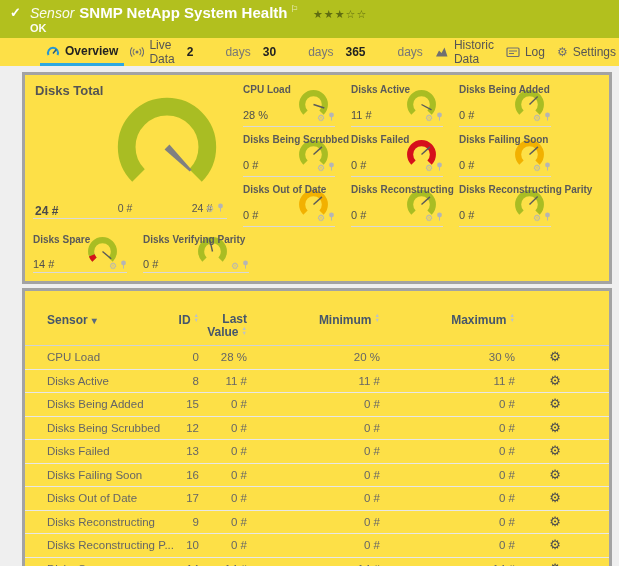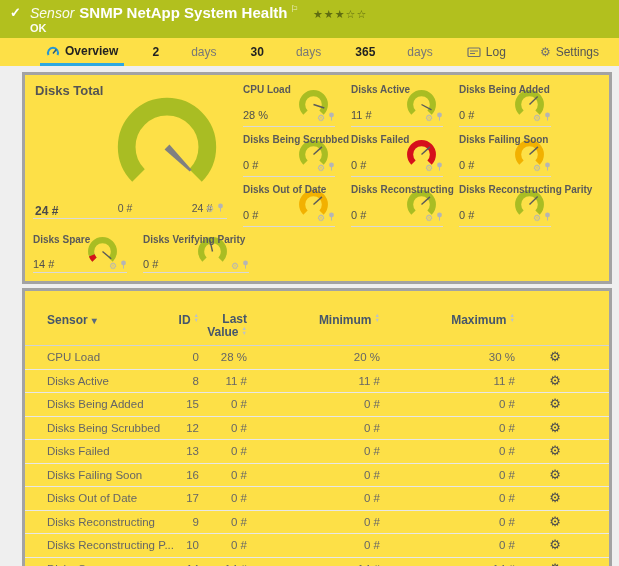--- a/index.html
+++ b/index.html
@@ -94,31 +94,44 @@
 
 <div id="tabbar">
   <div class="tab active" style="border-bottom-color: rgb(45, 168, 223);">
     <svg class="ticon" width="14" height="12" viewBox="0 0 14 12">
         <path d="M2.5 10 A5 5 0 1 1 11.5 10" fill="none" stroke="#2496d4" stroke-width="2"></path>
         <line x1="7" y1="8.5" x2="10.3" y2="4.5" stroke="#2a5a7a" stroke-width="1.5"></line>
       </svg>
     <span>Overview</span>
   </div>
   <div class="tab">
+    <svg class="ticon" width="14" height="12" viewBox="0 0 14 12">
+        <circle cx="7" cy="6" r="1.5" fill="#707070"></circle>
+        <path d="M4.4 3 A4.3 4.3 0 0 0 4.4 9 M2.2 1.4 A6.8 6.8 0 0 0 2.2 10.6 M9.6 3 A4.3 4.3 0 0 1 9.6 9 M11.8 1.4 A6.8 6.8 0 0 1 11.8 10.6" fill="none" stroke="#707070" stroke-width="1.1"></path>
+      </svg>
+    <span>Live Data</span>
+  </div>
+  <div class="tab">
       <b>2</b>
       <span class="unit">days</span>
     </div>
   <div class="tab">
       <b>30</b>
       <span class="unit">days</span>
     </div>
   <div class="tab">
       <b>365</b>
       <span class="unit">days</span>
     </div>
+  <div class="tab">
+    <svg class="ticon" width="14" height="12" viewBox="0 0 14 12">
+        <path d="M1 10.5 L4 4.5 L6.5 7 L9.5 1.5 L12.5 10.5 Z" fill="#707070"></path>
+      </svg>
+    <span>Historic Data</span>
+  </div>
   <div class="tab">
     <svg class="ticon" width="14" height="12" viewBox="0 0 14 12">
         <rect x="1" y="2" width="12" height="8.5" rx="1" fill="none" stroke="#707070" stroke-width="1.2"></rect>
         <line x1="3" y1="5" x2="11" y2="5" stroke="#707070" stroke-width="1"></line>
         <line x1="3" y1="7.5" x2="8" y2="7.5" stroke="#707070" stroke-width="1"></line>
       </svg>
     <span>Log</span>
   </div>
   <div class="tab">
     <span class="tab-gear"></span>

